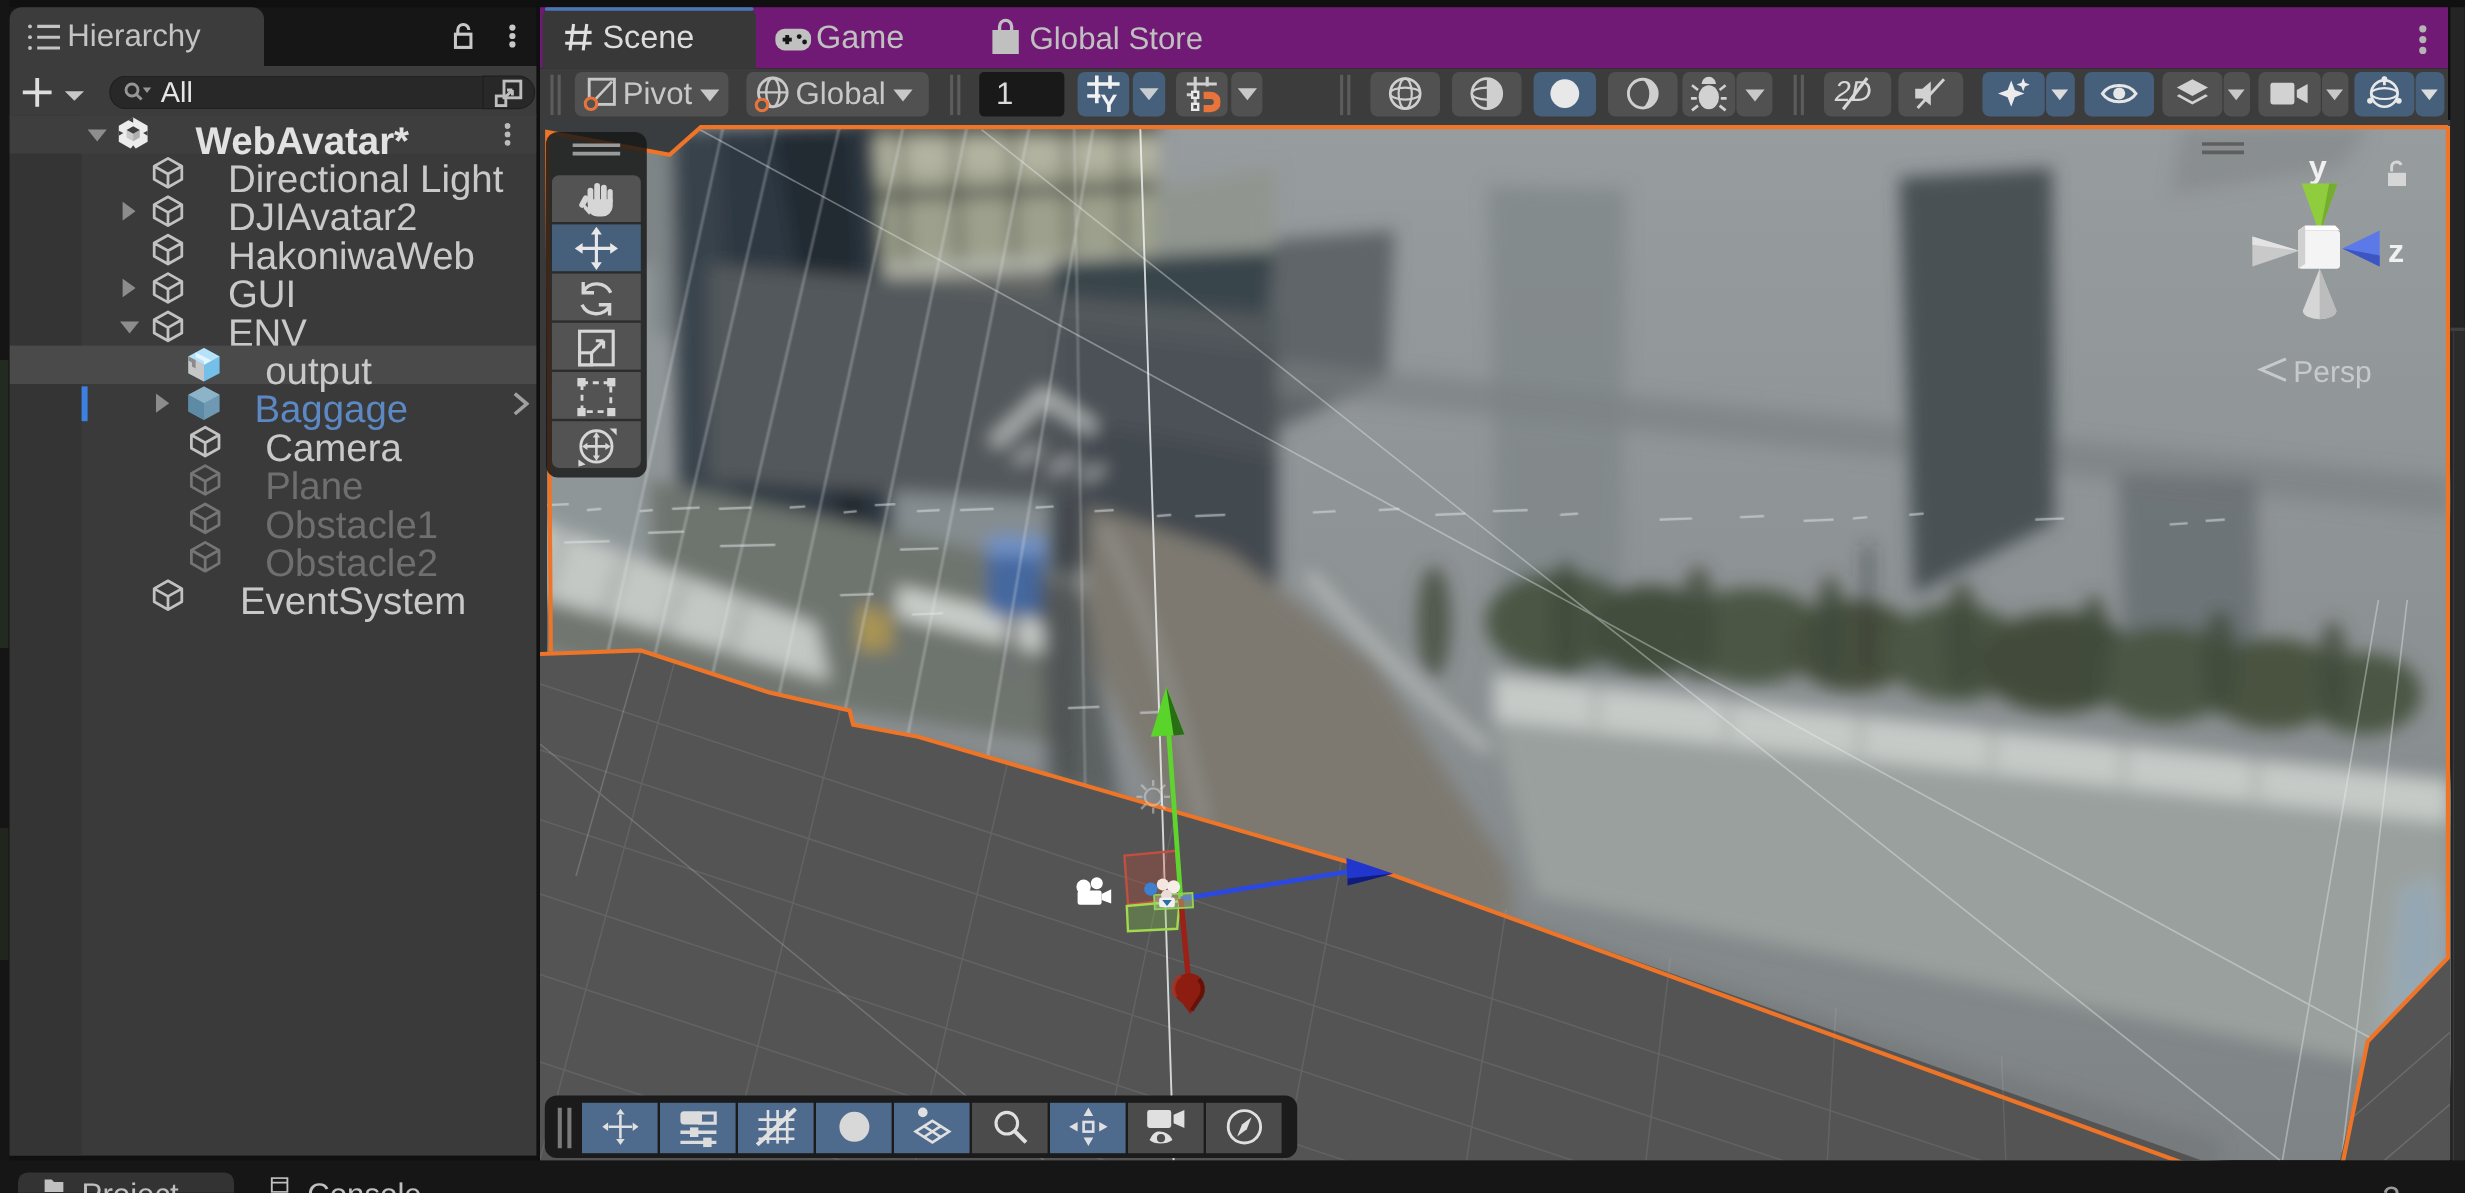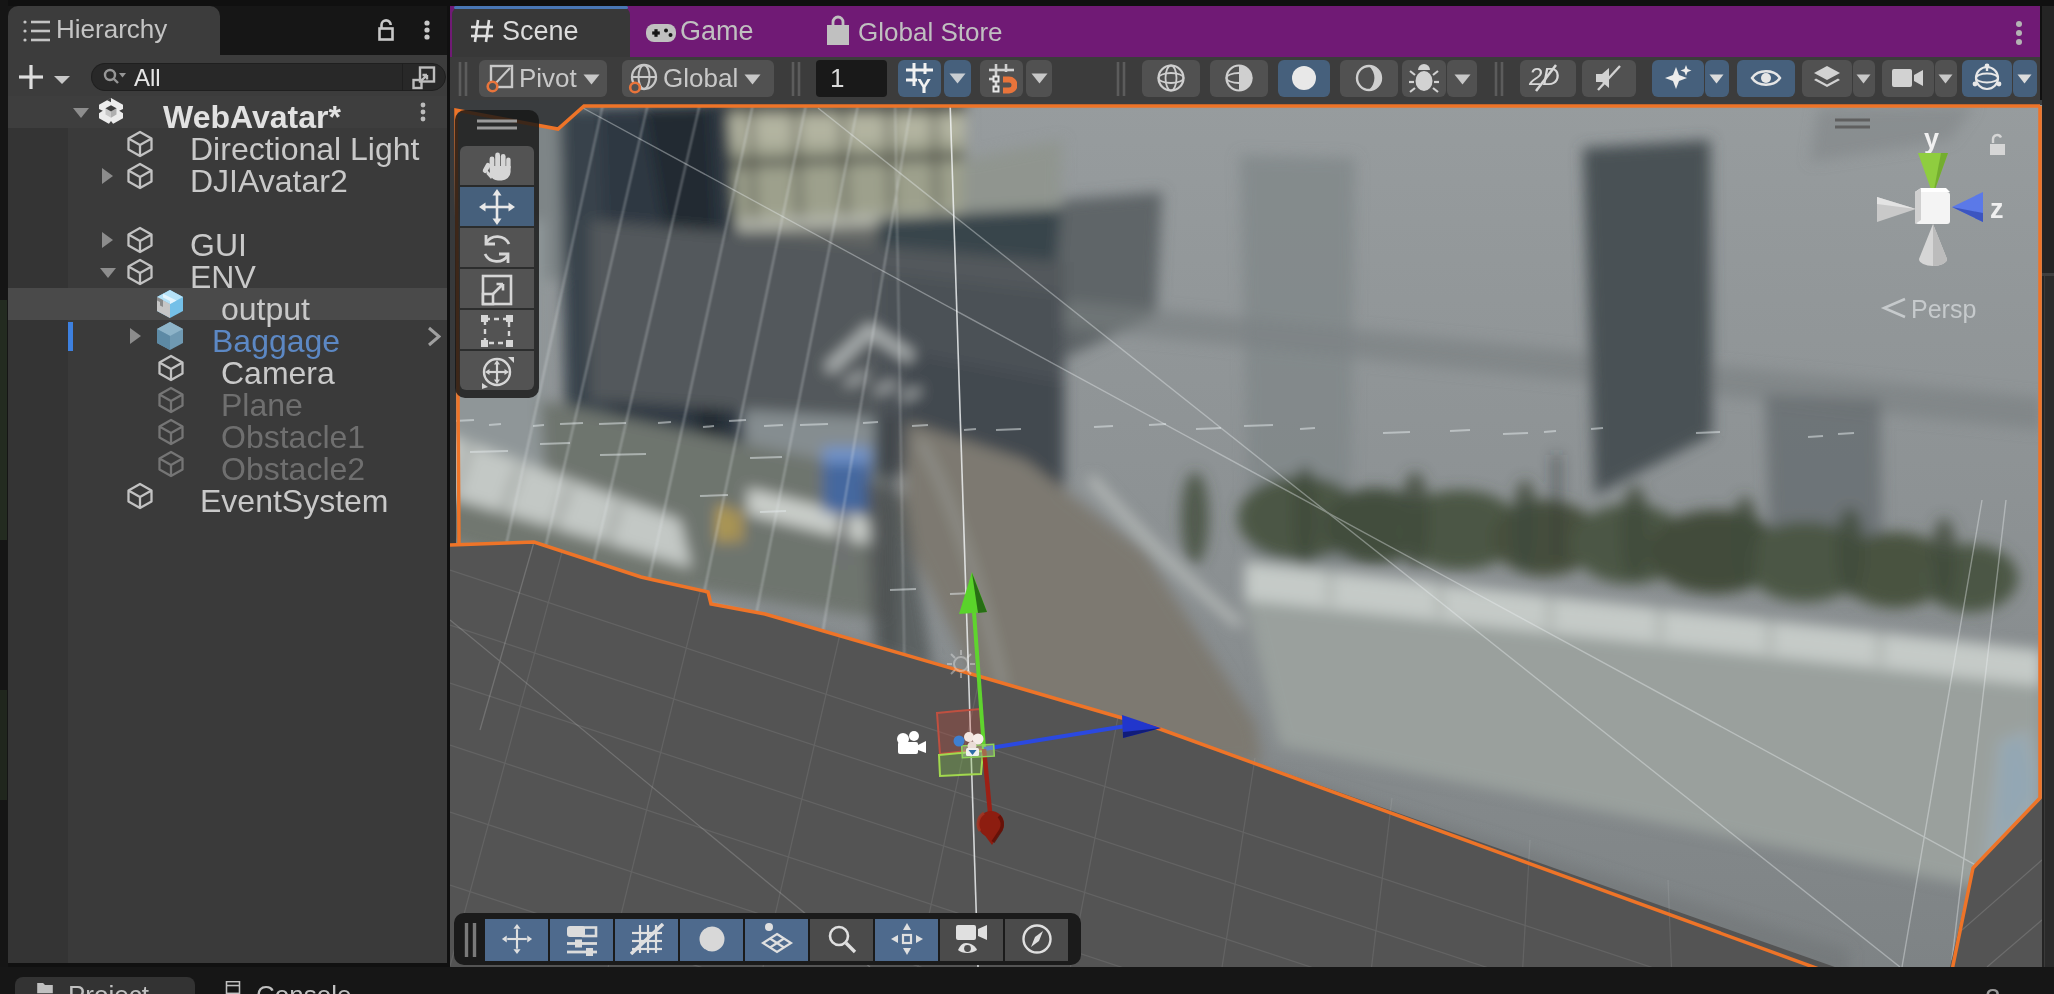--- a/index.html
+++ b/index.html
@@ -141,20 +141,26 @@
     </div>
     <div class="row" style="top:64px;">
       <svg class="tri" style="left:94px;top:8px;" width="11" height="16" viewBox="0 0 11 16">
           <path d="M0 0 L11 8 L0 16 Z" fill="#8c8c8c"></path>
         </svg>
       <svg class="icon" style="left:118px;top:2px;" width="28" height="28" viewBox="0 0 28 28">
           <use href="#cubeOutline"></use>
         </svg>
       <div class="lbl" style="left:154px;">DJIAvatar2</div>
     </div>
+    <div class="row" style="top:96px;">
+      <svg class="icon" style="left:118px;top:2px;" width="28" height="28" viewBox="0 0 28 28">
+          <use href="#cubeOutline"></use>
+        </svg>
+      <div class="lbl" style="left:154px;">HakoniwaWeb</div>
+    </div>
     <div class="row" style="top:128px;">
       <svg class="tri" style="left:94px;top:8px;" width="11" height="16" viewBox="0 0 11 16">
           <path d="M0 0 L11 8 L0 16 Z" fill="#8c8c8c"></path>
         </svg>
       <svg class="icon" style="left:118px;top:2px;" width="28" height="28" viewBox="0 0 28 28">
           <use href="#cubeOutline"></use>
         </svg>
       <div class="lbl" style="left:154px;">GUI</div>
     </div>
     <div class="row" style="top:160px;">

